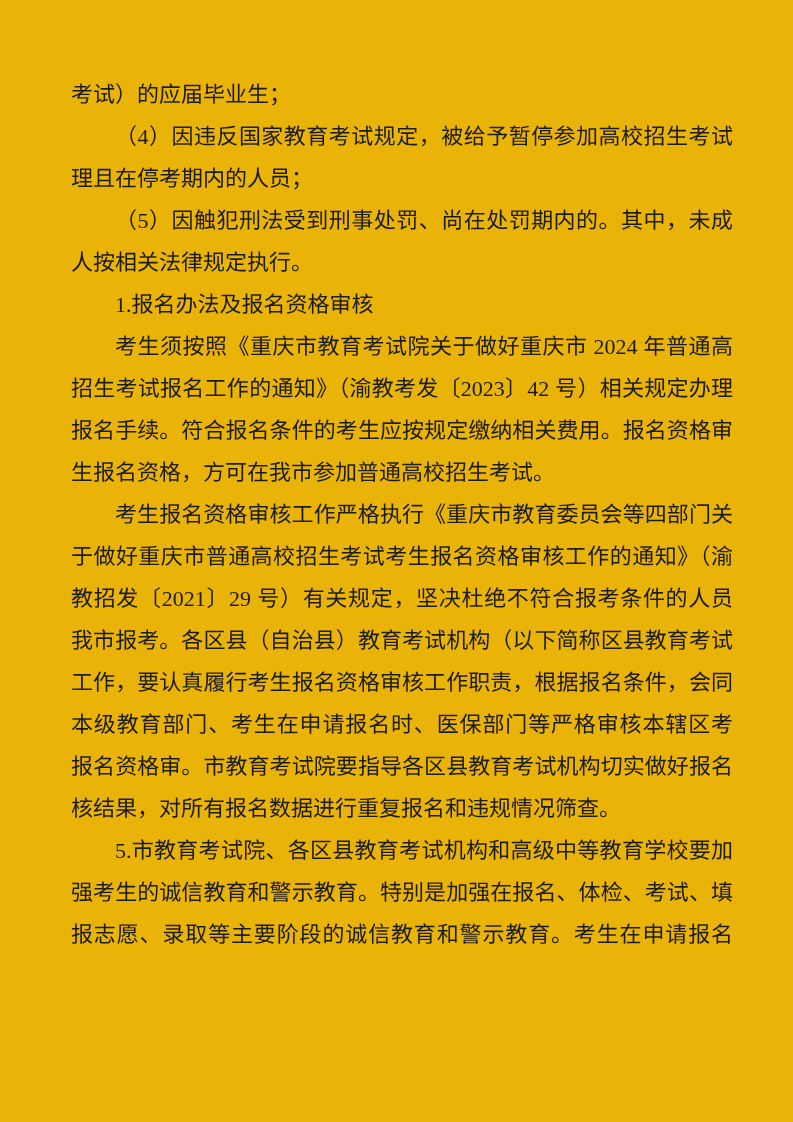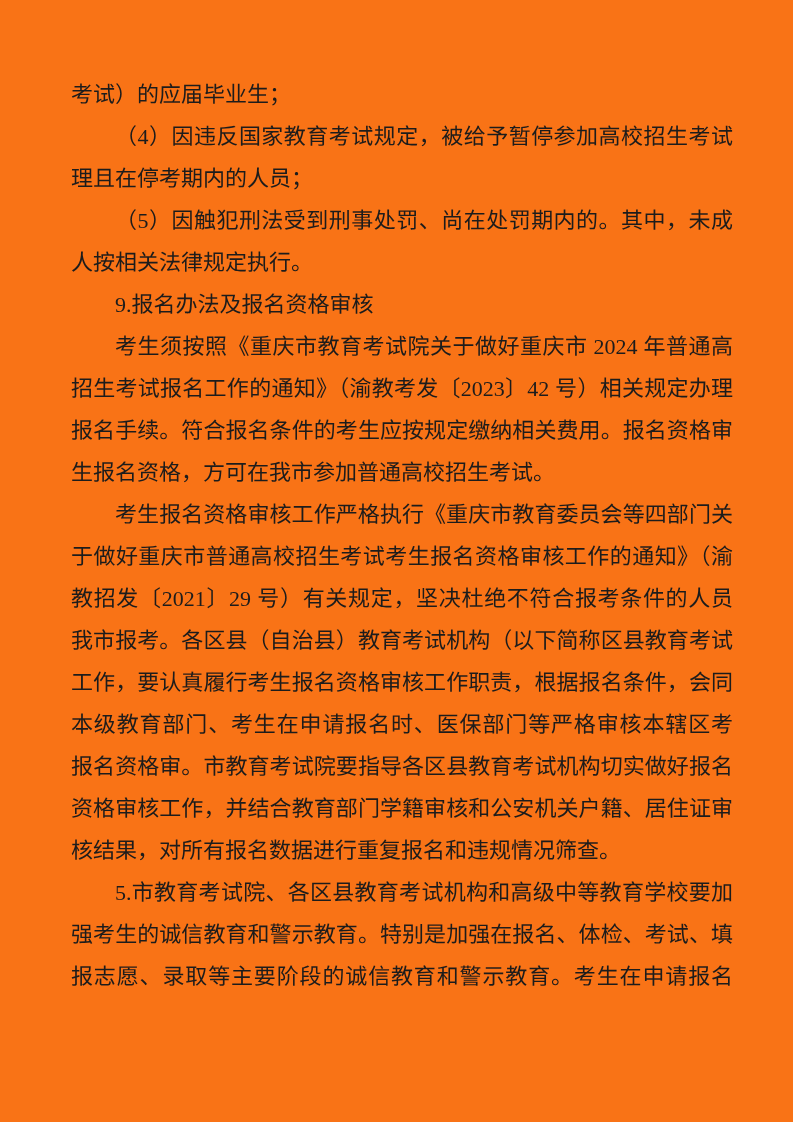--- a/index.html
+++ b/index.html
@@ -4,21 +4,21 @@
 <style>
   html, body {
     margin: 0;
     padding: 0;
     background: #ffffff;
   }
   .page {
     position: relative;
     width: 793px;
     height: 1122px;
-    background: #f97316;
+    background: #eab308;
     overflow: hidden;
     font-family: "Liberation Serif", "DejaVu Serif", serif;
   }
   .content {
     position: absolute;
     left: 71px;
     top: 74px;
     width: 662px;
   }
   .para {
@@ -56,39 +56,38 @@
       <span class="line fill indent">（4）因违反国家教育考试规定，被给予暂停参加高校招生考试处</span>
       <span class="line">理且在停考期内的人员；</span>
     </p>
 
     <p class="para">
       <span class="line fill indent">（5）因触犯刑法受到刑事处罚、尚在处罚期内的。其中，未成年</span>
       <span class="line">人按相关法律规定执行。</span>
     </p>
 
     <p class="para">
-      <span class="line indent">9.报名办法及报名资格审核</span>
+      <span class="line indent">1.报名办法及报名资格审核</span>
     </p>
 
     <p class="para">
       <span class="line fill indent">考生须按照《重庆市教育考试院关于做好重庆市 2024 年普通高校</span>
       <span class="line fill">招生考试报名工作的通知》（渝教考发〔2023〕42 号）相关规定办理</span>
       <span class="line fill">报名手续。符合报名条件的考生应按规定缴纳相关费用。报名资格审</span>
       <span class="line">生报名资格，方可在我市参加普通高校招生考试。</span>
     </p>
 
     <p class="para">
       <span class="line fill indent">考生报名资格审核工作严格执行《重庆市教育委员会等四部门关</span>
       <span class="line fill">于做好重庆市普通高校招生考试考生报名资格审核工作的通知》（渝</span>
       <span class="line fill">教招发〔2021〕29 号）有关规定，坚决杜绝不符合报考条件的人员在</span>
       <span class="line fill">我市报考。各区县（自治县）教育考试机构（以下简称区县教育考试</span>
       <span class="line fill">工作，要认真履行考生报名资格审核工作职责，根据报名条件，会同</span>
       <span class="line fill">本级教育部门、考生在申请报名时、医保部门等严格审核本辖区考</span>
       <span class="line fill">报名资格审。市教育考试院要指导各区县教育考试机构切实做好报名</span>
-      <span class="line fill">资格审核工作，并结合教育部门学籍审核和公安机关户籍、居住证审</span>
       <span class="line">核结果，对所有报名数据进行重复报名和违规情况筛查。</span>
     </p>
 
     <p class="para">
       <span class="line fill indent">5.市教育考试院、各区县教育考试机构和高级中等教育学校要加</span>
       <span class="line fill">强考生的诚信教育和警示教育。特别是加强在报名、体检、考试、填</span>
       <span class="line fill">报志愿、录取等主要阶段的诚信教育和警示教育。考生在申请报名时，</span>
     </p>
 
   </div>

